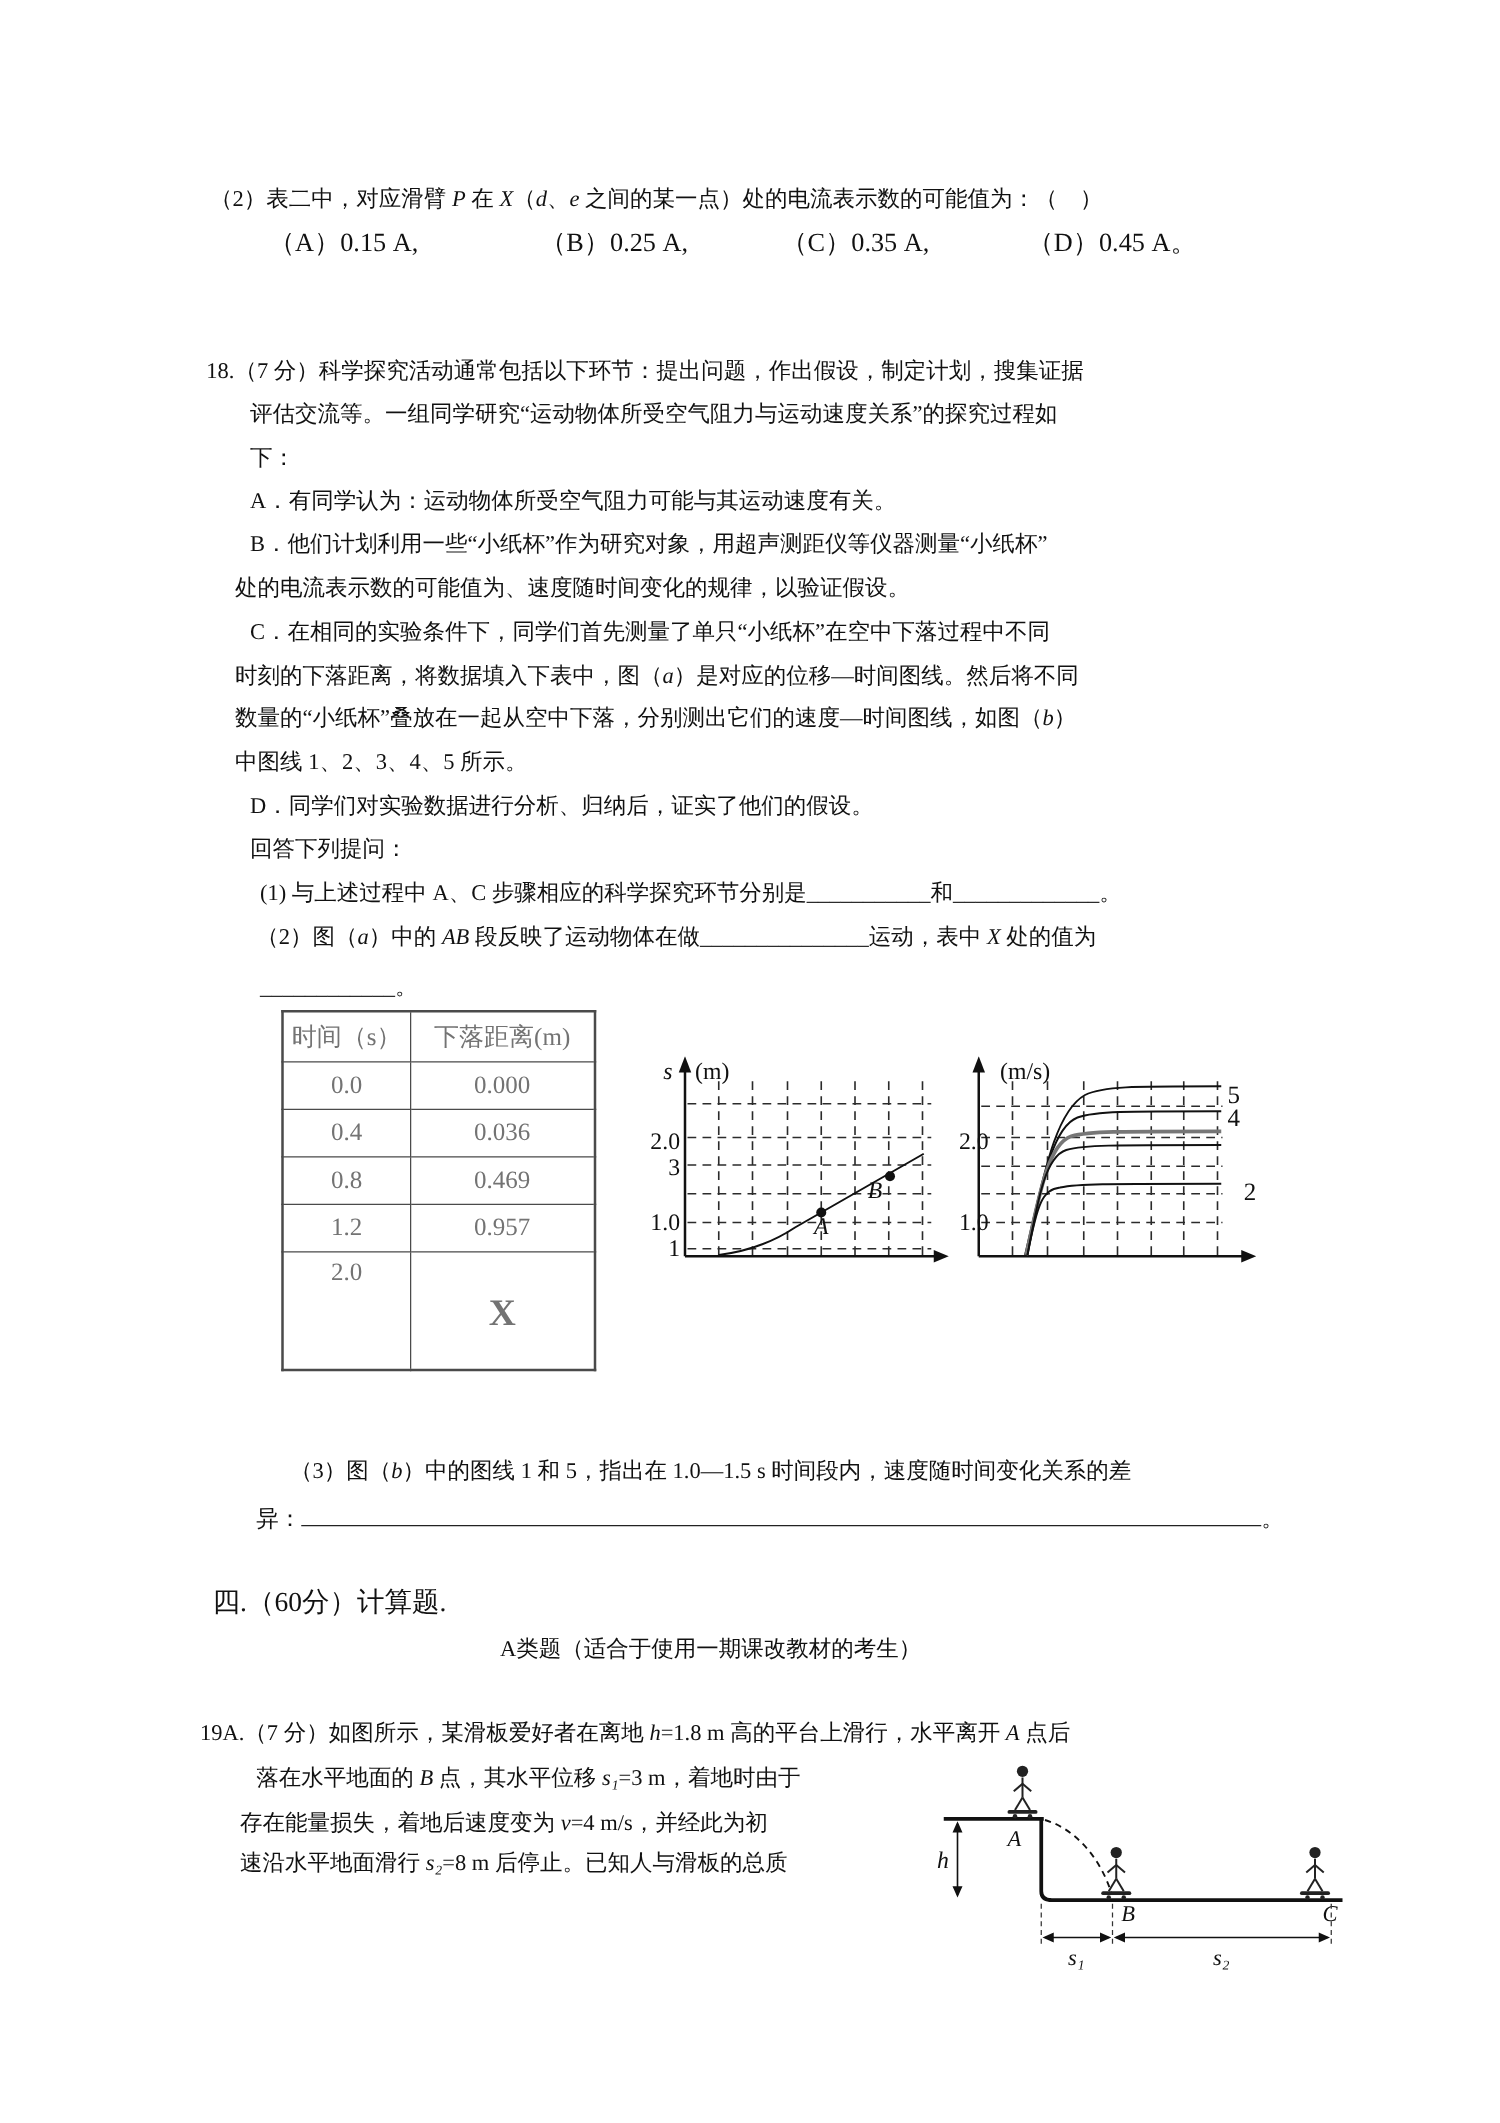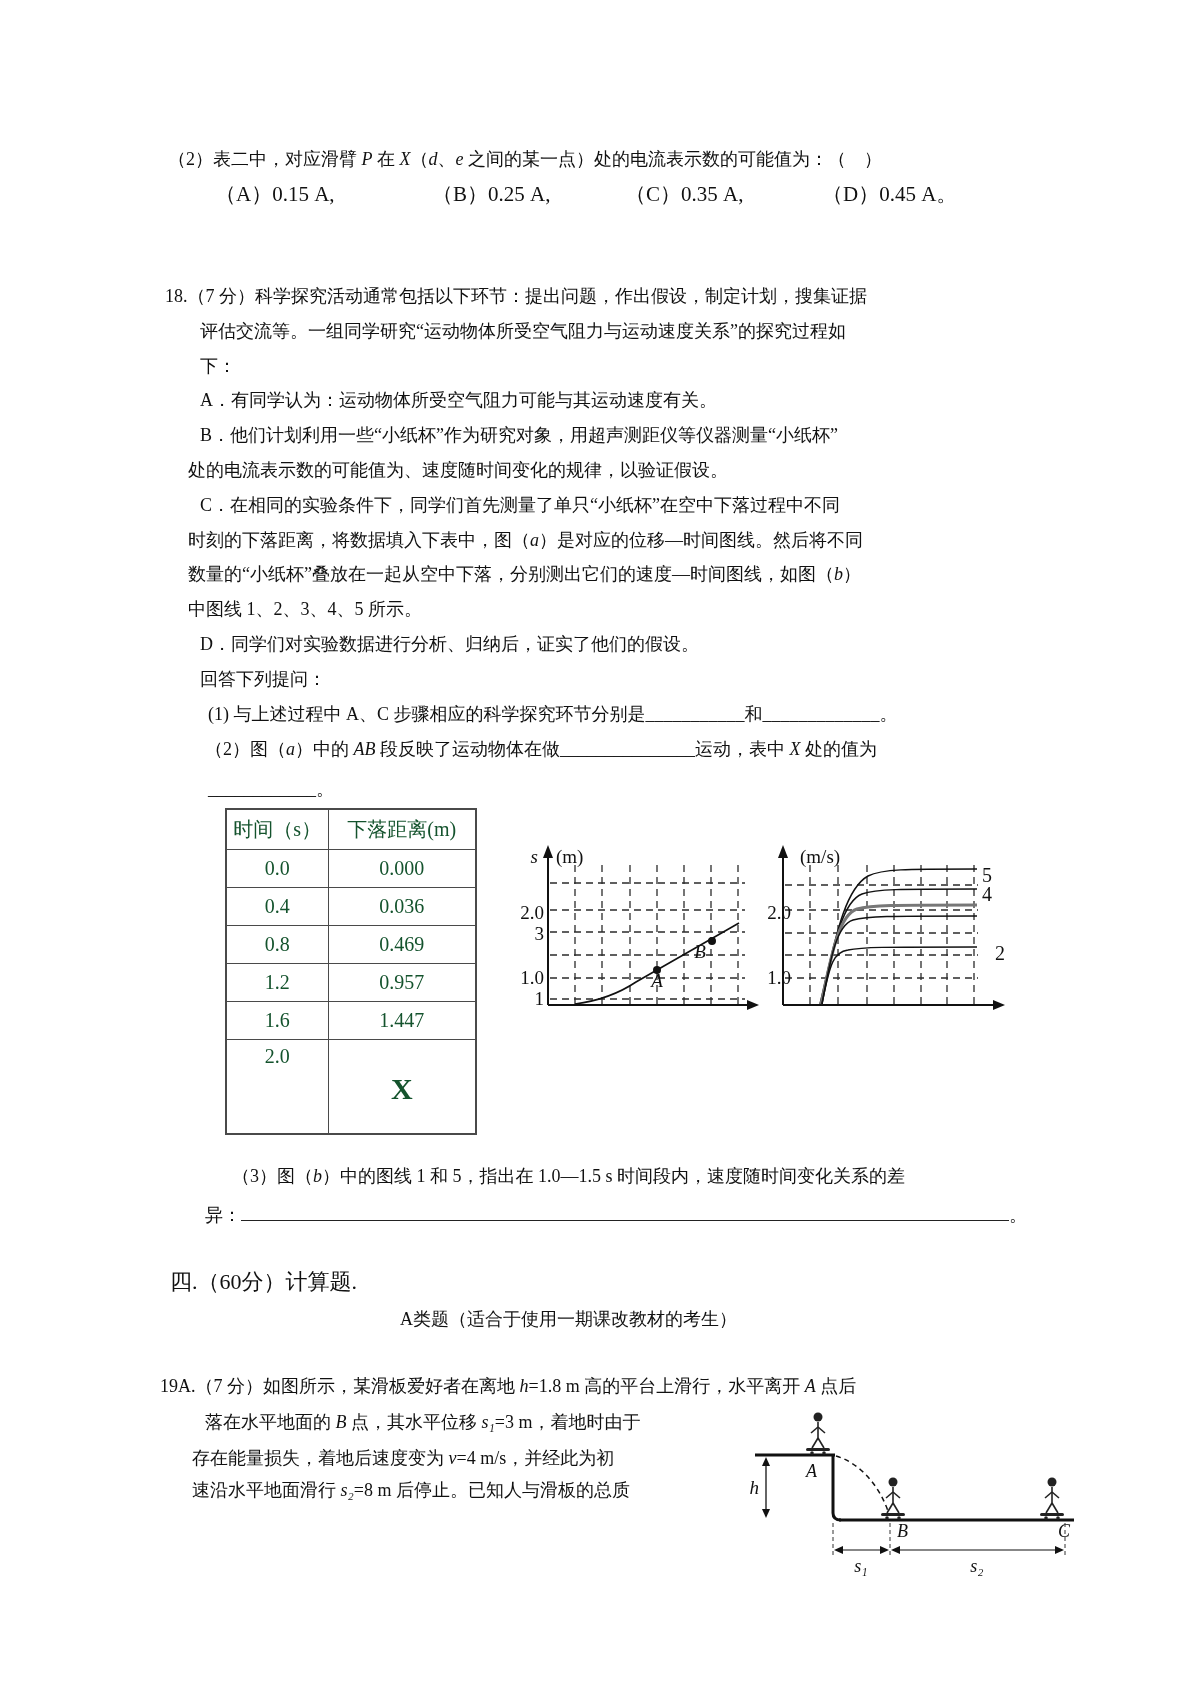--- a/index.html
+++ b/index.html
@@ -13,21 +13,21 @@
   }
   .line { position:absolute; white-space:nowrap; font-size:18px; line-height:27px; }
   .it { font-style:italic; }
   .bd { font-weight:normal; }
   .sz22 { font-size:22px; }
   #opts { position:absolute; left:0; top:180px; width:1111px; height:30px; }
   #opts span.opt { position:absolute; font-size:21px; white-space:nowrap; }
   #fall-table {
     position:absolute; left:225px; top:808px;
     border-collapse:collapse; border:2px solid #4a4a4a;
-    font-size:20px; text-align:center; color:#14532d;
+    font-size:20px; text-align:center; color:#737373;
     table-layout:fixed;
   }
   #fall-table td { border:1.6px solid #4a4a4a; height:38px; }
   #fall-table tr.hdr td { height:40px; }
   #fall-table td.c1 { width:102px; }
   #fall-table td.c2 { width:148px; }
   #fall-table tr.last td { height:95px; vertical-align:top; padding-top:5px; }
   #fall-table tr.last td.cell-x { font-size:30px; font-weight:600; padding-top:32px; }
   svg { position:absolute; }
   svg text { font-family:"Liberation Serif","DejaVu Serif",serif; fill:#111; }
@@ -76,24 +76,20 @@
     <td class="c2">0.036</td>
   </tr>
   <tr>
     <td class="c1">0.8</td>
     <td class="c2">0.469</td>
   </tr>
   <tr>
     <td class="c1">1.2</td>
     <td class="c2">0.957</td>
   </tr>
-  <tr>
-    <td class="c1">1.6</td>
-    <td class="c2">1.447</td>
-  </tr>
   <tr class="last">
     <td class="c1">2.0</td>
     <td class="c2 cell-x">X</td>
   </tr>
 </tbody>
   </table>
 
 <svg style="left:505px; top:845px;" width="258" height="172" viewBox="505 845 258 172">
   <g stroke="#2b2b2b" stroke-width="1.3" stroke-dasharray="7 5">
     <line x1="575" y1="865" x2="575" y2="1004"></line>

